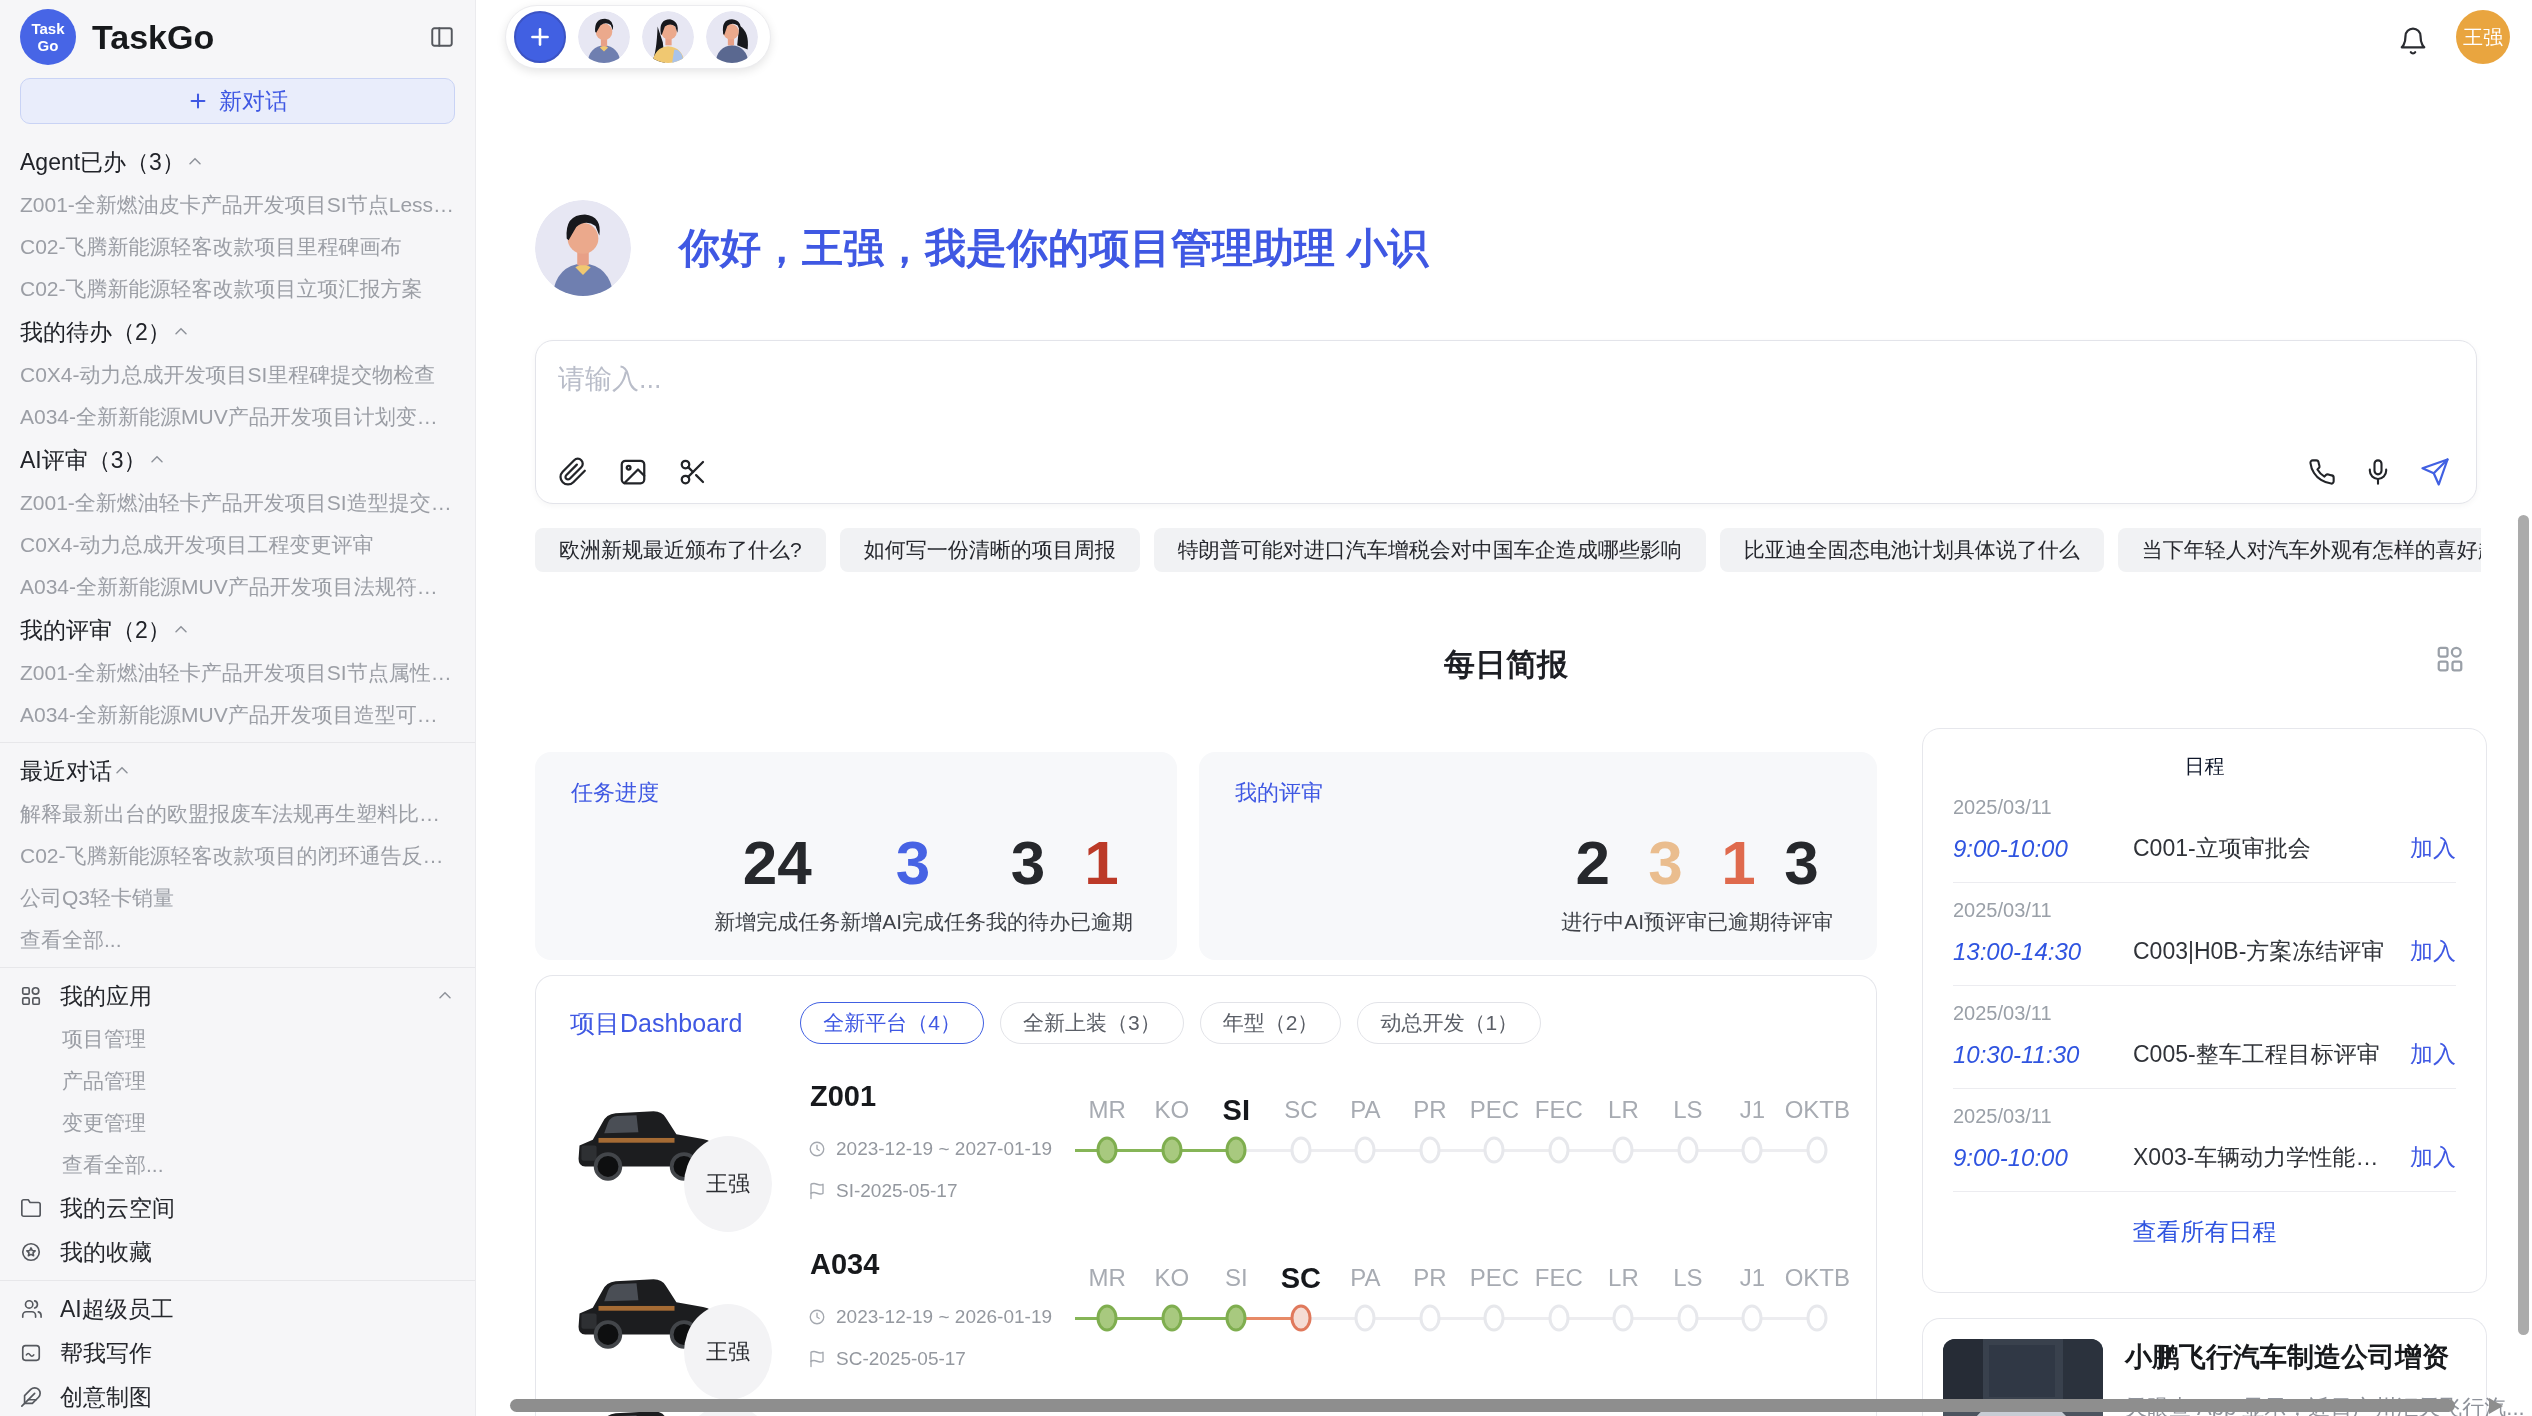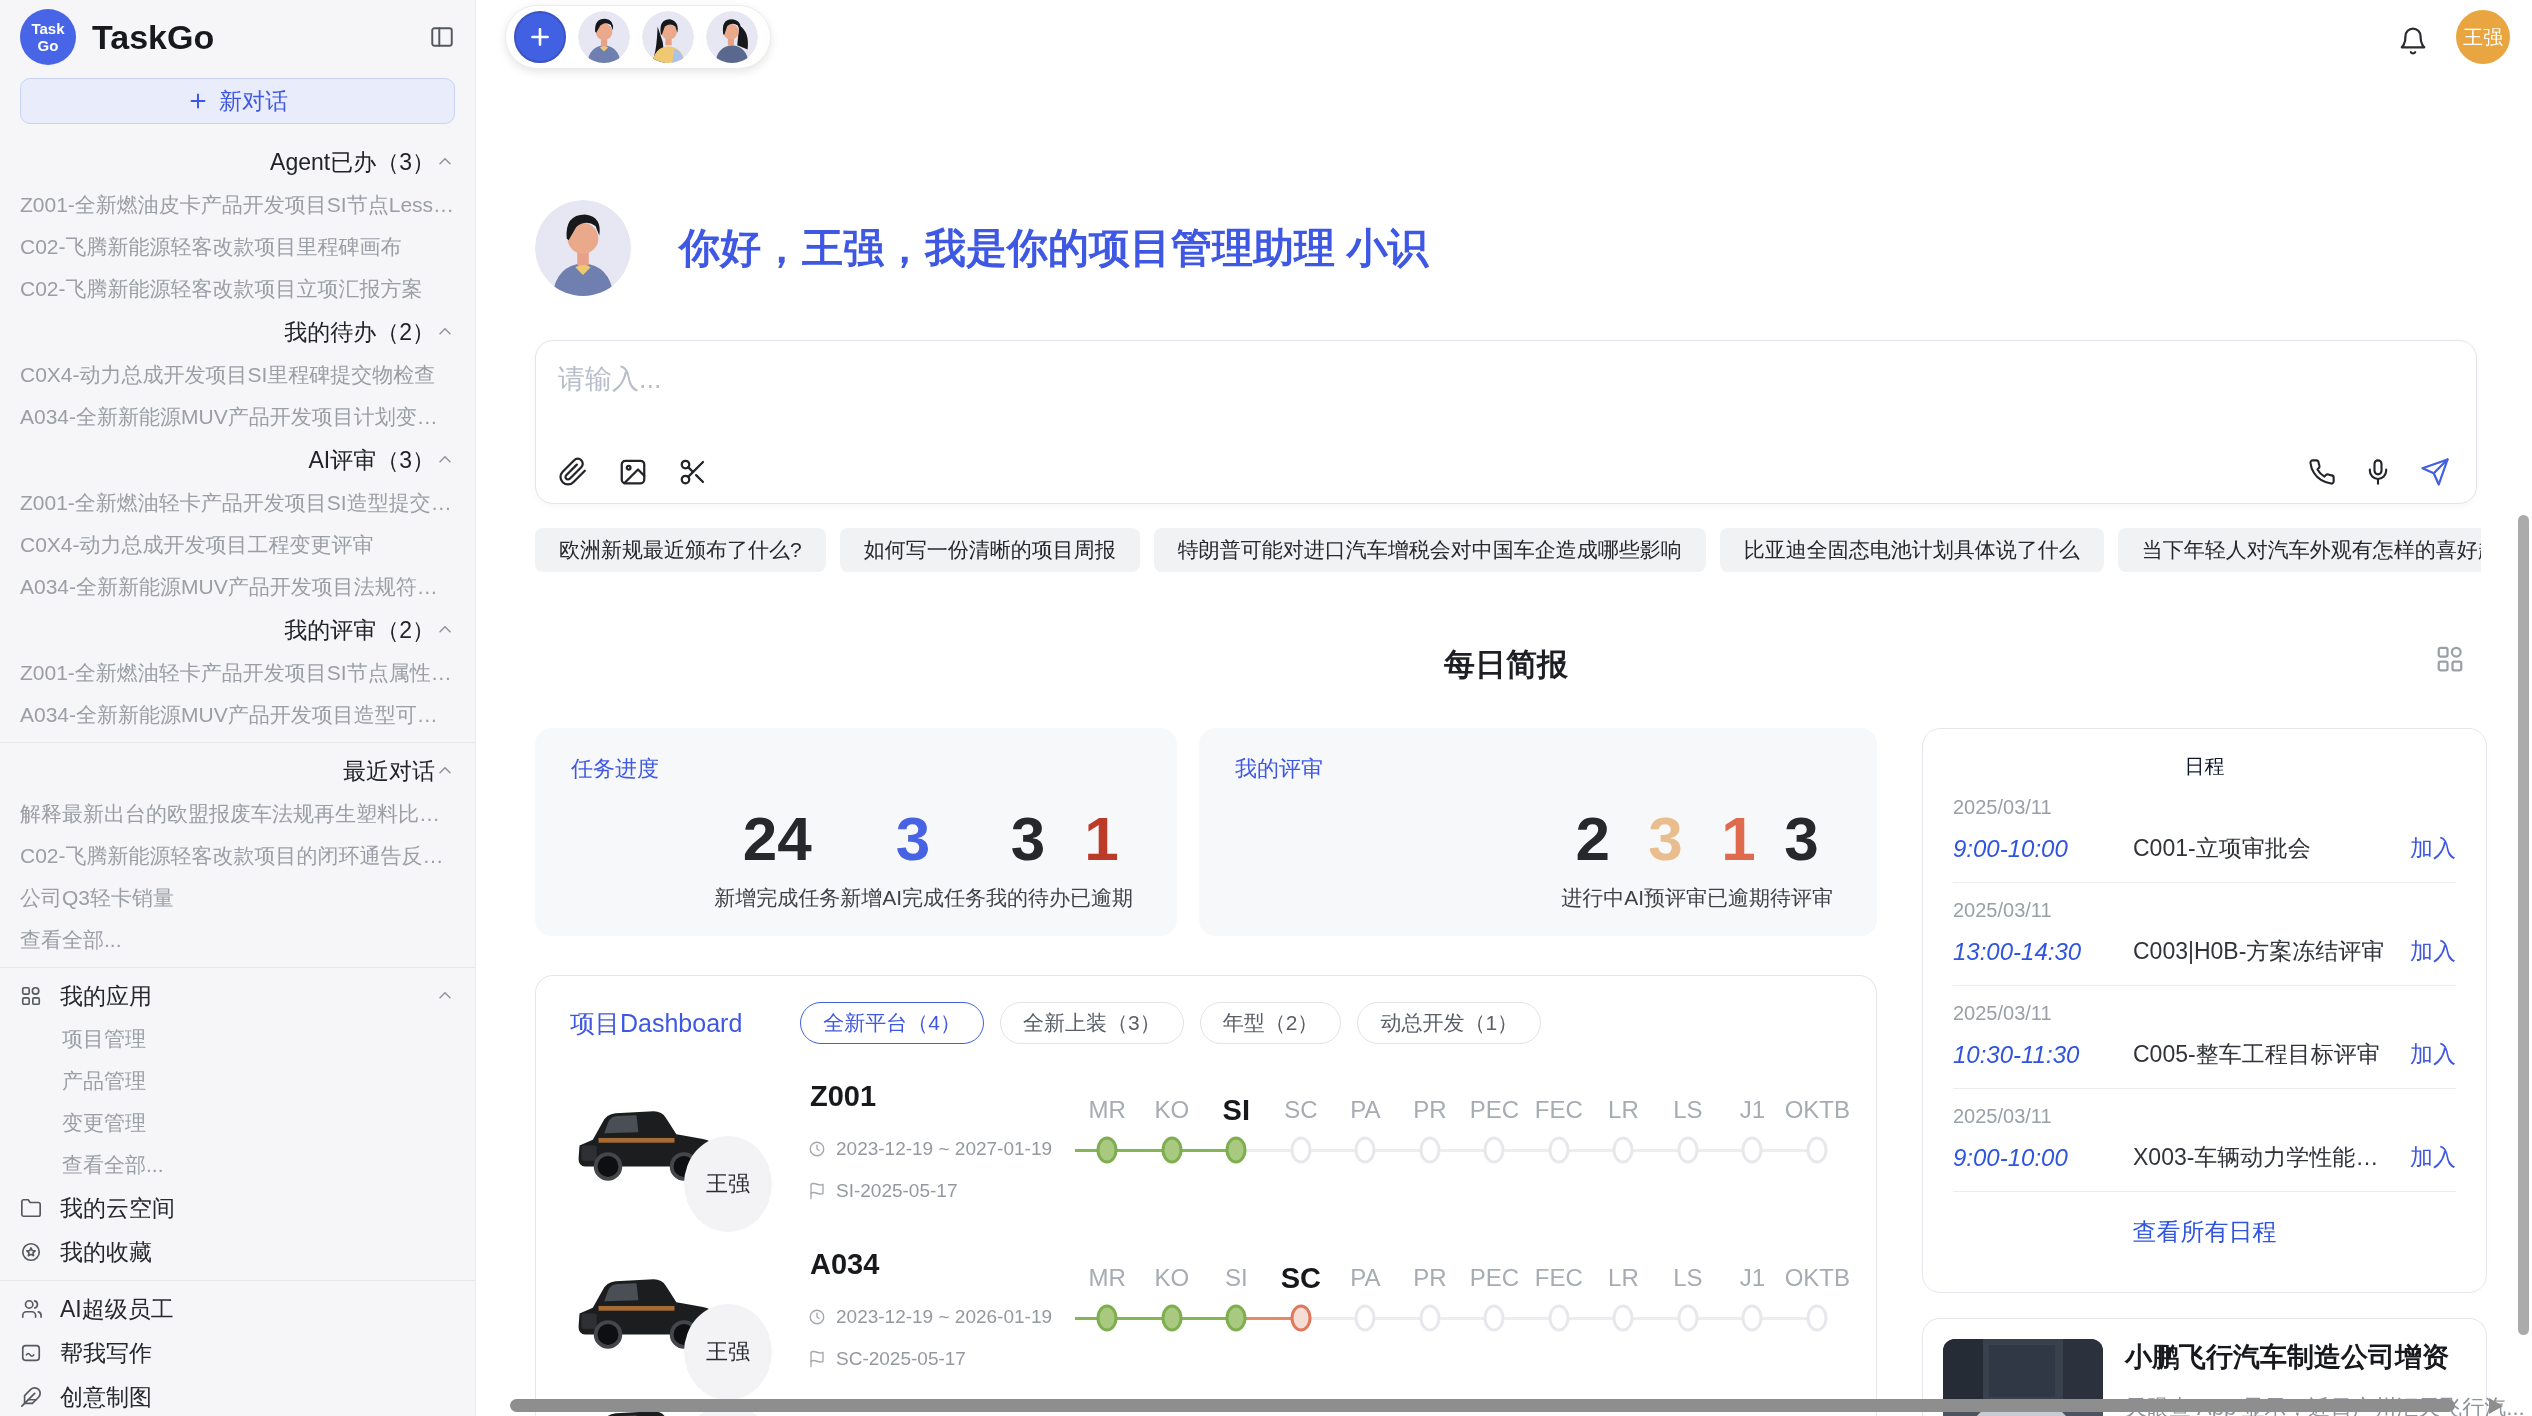--- a/index.html
+++ b/index.html
@@ -13,21 +13,21 @@
     background:#f6f6f8; border-right:1px solid #ebebee; padding:0 20px; }
   .side-head { height:74px; display:flex; align-items:center; }
   .logo { width:56px; height:56px; border-radius:50%; background:#4765e6; color:#fff;
     display:flex; flex-direction:column; align-items:center; justify-content:center;
     font-size:15px; line-height:17px; font-weight:bold; }
   .app-title { font-size:34px; font-weight:bold; color:#17191c; margin-left:16px; flex:1; }
   .panel-toggle { color:#55585e; cursor:pointer; }
   .new-chat { height:46px; margin:4px 0 16px; background:#e9edfb; border:1px solid #c9d3f5;
     border-radius:10px; color:#3f58e3; font-size:23px; display:flex; align-items:center;
     justify-content:center; gap:10px; cursor:pointer; }
-  .sec-h { height:44px; display:flex; align-items:center; justify-content:flex-end;
+  .sec-h { height:44px; display:flex; align-items:center; justify-content:flex-start;
     font-size:23px; color:#212329; cursor:pointer; }
   .chev { color:#8f939b; }
   .s-item { height:42px; line-height:42px; font-size:21px; color:#9b9ea5; white-space:nowrap;
     overflow:hidden; text-overflow:ellipsis; cursor:pointer; }
   .divider { border-top:1px solid #e7e7ea; margin:6px -20px 6px -20px; }
   .row-h { height:44px; display:flex; align-items:center; font-size:23px; color:#26282d; cursor:pointer; }
   .row-h .row-ic { width:24px; margin-right:16px; color:#55585e; }
   .row-h .grow { flex:1; }
   .sub-item { height:42px; line-height:42px; font-size:21px; color:#9b9ea5; padding-left:42px; cursor:pointer; }
 
@@ -60,21 +60,21 @@
   .send-ic { color:#4160e2; }
 
   .chips { position:absolute; left:58px; top:528px; width:1946px; display:flex; gap:14px; overflow:hidden; }
   .chip { height:44px; padding:0 24px; background:#f1f2f4; border-radius:8px; font-size:21px;
     color:#26282e; display:flex; align-items:center; white-space:nowrap; cursor:pointer; }
 
   .briefing-title { position:absolute; left:58px; top:644px; width:1942px; text-align:center;
     font-size:31px; font-weight:bold; color:#1d1f24; }
   .briefing-grid { position:absolute; left:1958px; top:644px; color:#9aa0a8; cursor:pointer; }
 
-  .stats { position:absolute; left:58px; top:728px; display:flex; gap:22px; }
+  .stats { position:absolute; left:58px; top:752px; display:flex; gap:22px; }
   .stat-card { height:208px; background:#f7f8fa; border-radius:16px; padding:26px 44px 0 36px; }
   .stat-card.c1 { width:642px; } .stat-card.c2 { width:678px; }
   .stat-head { font-size:22px; color:#3f58e3; }
   .stat-row { display:flex; justify-content:flex-end; margin-top:22px; }
   .stat { text-align:center; }
   .stat-num { font-size:62px; font-weight:bold; line-height:66px; }
   .stat-num[data-color="dark"]{ color:#26282c; }
   .stat-num[data-color="blue"]{ color:#4763e4; }
   .stat-num[data-color="red"]{ color:#bc3a28; }
   .stat-num[data-color="tan"]{ color:#eabd8e; }

